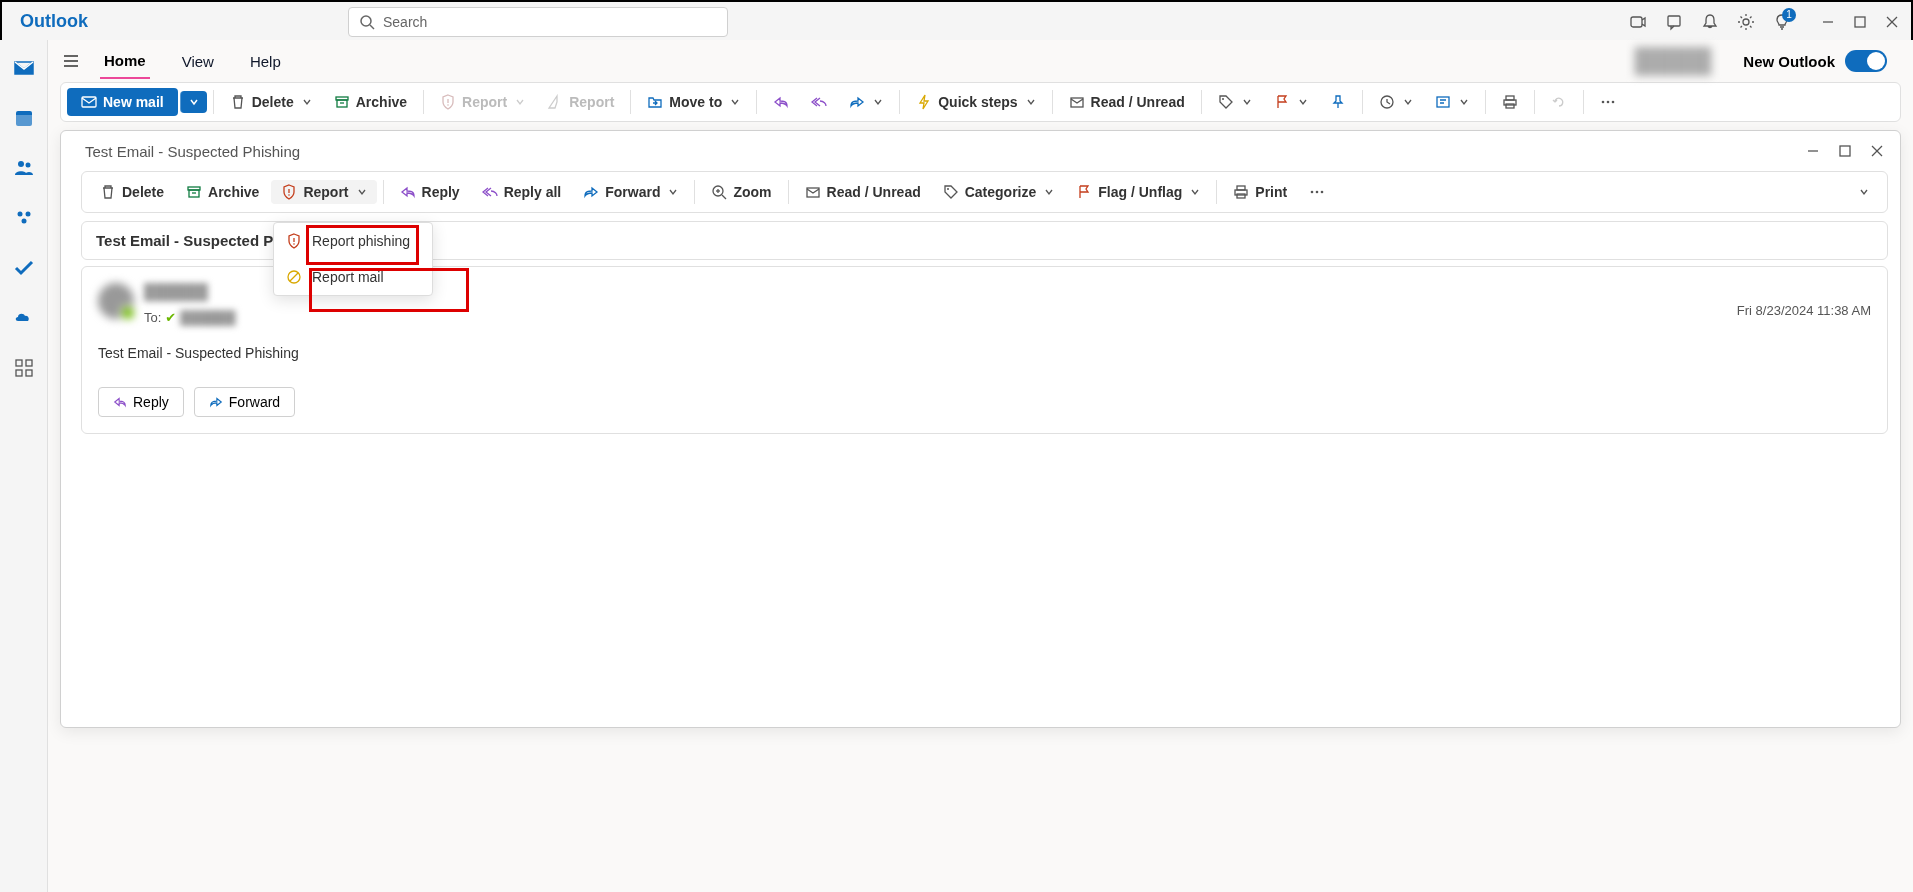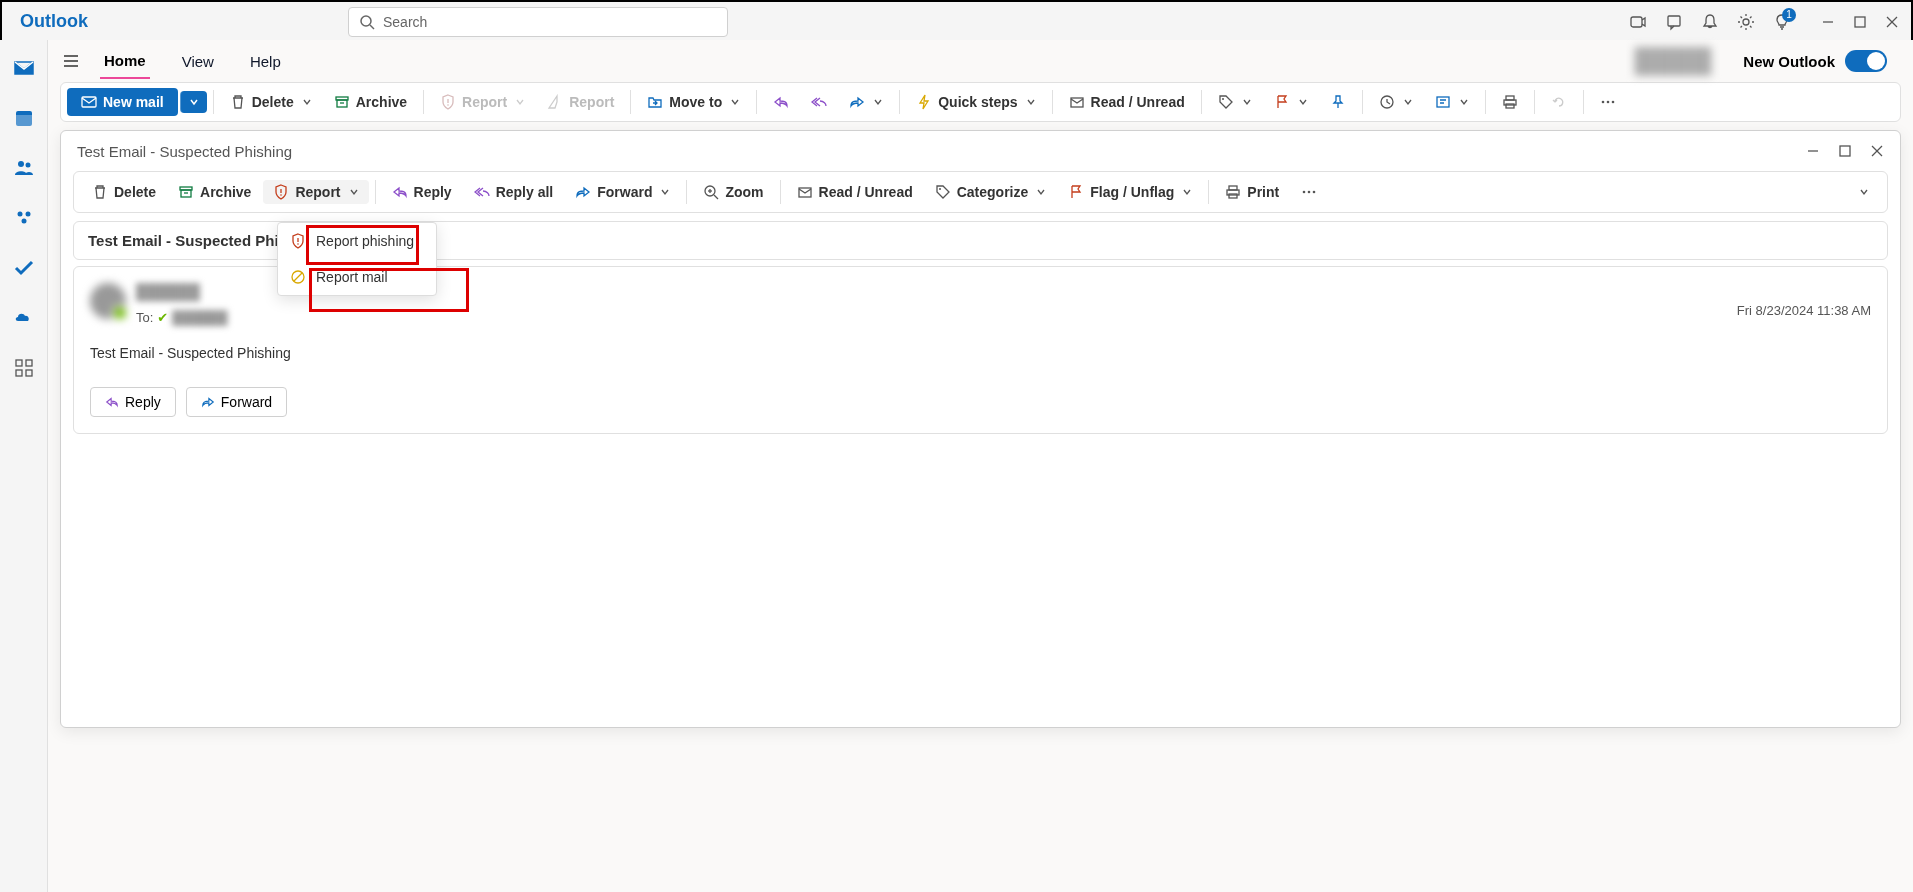--- a/index.html
+++ b/index.html
@@ -39,34 +39,34 @@
 .toolbar { height:40px; margin:0 12px 8px 12px; background:#fff; border:1px solid #e0e0e0; border-radius:6px; display:flex; align-items:center; padding:0 6px; gap:2px; }
 .tbtn { display:flex; align-items:center; gap:6px; padding:4px 10px; font-size:14px; color:#333; cursor:pointer; border-radius:4px;font-weight:bold; }
 .tbtn.disabled { color:#bbb; }
 .tbtn svg { flex-shrink:0; }
 .tbtn.primary { background:#0f6cbd; color:#fff; padding:6px 14px; }
 .tbtn.primary-chev { background:#0f6cbd; color:#fff; padding:6px 8px; border-left:1px solid rgba(255,255,255,.3); }
 .tsep { width:1px; height:24px; background:#e0e0e0; margin:0 4px; }
 .caret-down { margin-left:2px; }
 
 
-.msgwin { margin:0 12px 12px 12px; background:#fff; border:1px solid #d0d0d0; border-radius:6px; box-shadow:0 4px 16px rgba(0,0,0,.08); position:relative; height:598px; }
+.msgwin { margin:0 12px 12px 12px; background:#fff; border:1px solid #d0d0d0; border-radius:6px; box-shadow:0 4px 16px rgba(0,0,0,.08); position:relative; height:598px;padding-left:8px; }
 .msgwin-titlebar { height:40px; display:flex; align-items:center; padding:0 16px; }
 .msgwin-title { font-size:15px; color:#555; }
 .msgwin-controls { margin-left:auto; display:flex; gap:18px; }
 
 
 .msg-toolbar { margin:0 12px; height:42px; border:1px solid #e0e0e0; border-radius:6px; display:flex; align-items:center; padding:0 8px; gap:2px; }
 
 
 .redbox1 { position:absolute; border:3px solid #d00; top:185px; left:258px; width:113px; height:40px; pointer-events:none; z-index:20; }
 .redbox2 { position:absolute; border:3px solid #d00; top:228px; left:261px; width:160px; height:44px; pointer-events:none; z-index:20; }
 
 
-.dropdown { position:absolute; top:50px; left:203px; width:160px; background:#fff; border:1px solid #ddd; border-radius:4px; box-shadow:0 4px 16px rgba(0,0,0,.12); z-index:10; }
+.dropdown { position:absolute; top:50px; left:191px; width:160px; background:#fff; border:1px solid #ddd; border-radius:4px; box-shadow:0 4px 16px rgba(0,0,0,.12); z-index:10; }
 .dropdown-item { display:flex; align-items:center; gap:10px; padding:10px 12px; font-size:14px; color:#333; cursor:pointer; }
 
 
 .subject-bar { margin:8px 12px 0 12px; border:1px solid #e0e0e0; border-radius:6px; padding:10px 14px; font-weight:600; font-size:15px; color:#333; }
 
 
 .msg-body { margin:6px 12px 0 12px; border:1px solid #e0e0e0; border-radius:6px; padding:16px; }
 .msg-header { display:flex; }
 .avatar { width:36px; height:36px; border-radius:50%; background:#999; filter:blur(4px); position:relative; }
 .avatar::after { content:""; position:absolute; right:-2px; bottom:-2px; width:12px; height:12px; background:#6bb700; border:2px solid #fff; border-radius:50%; }

